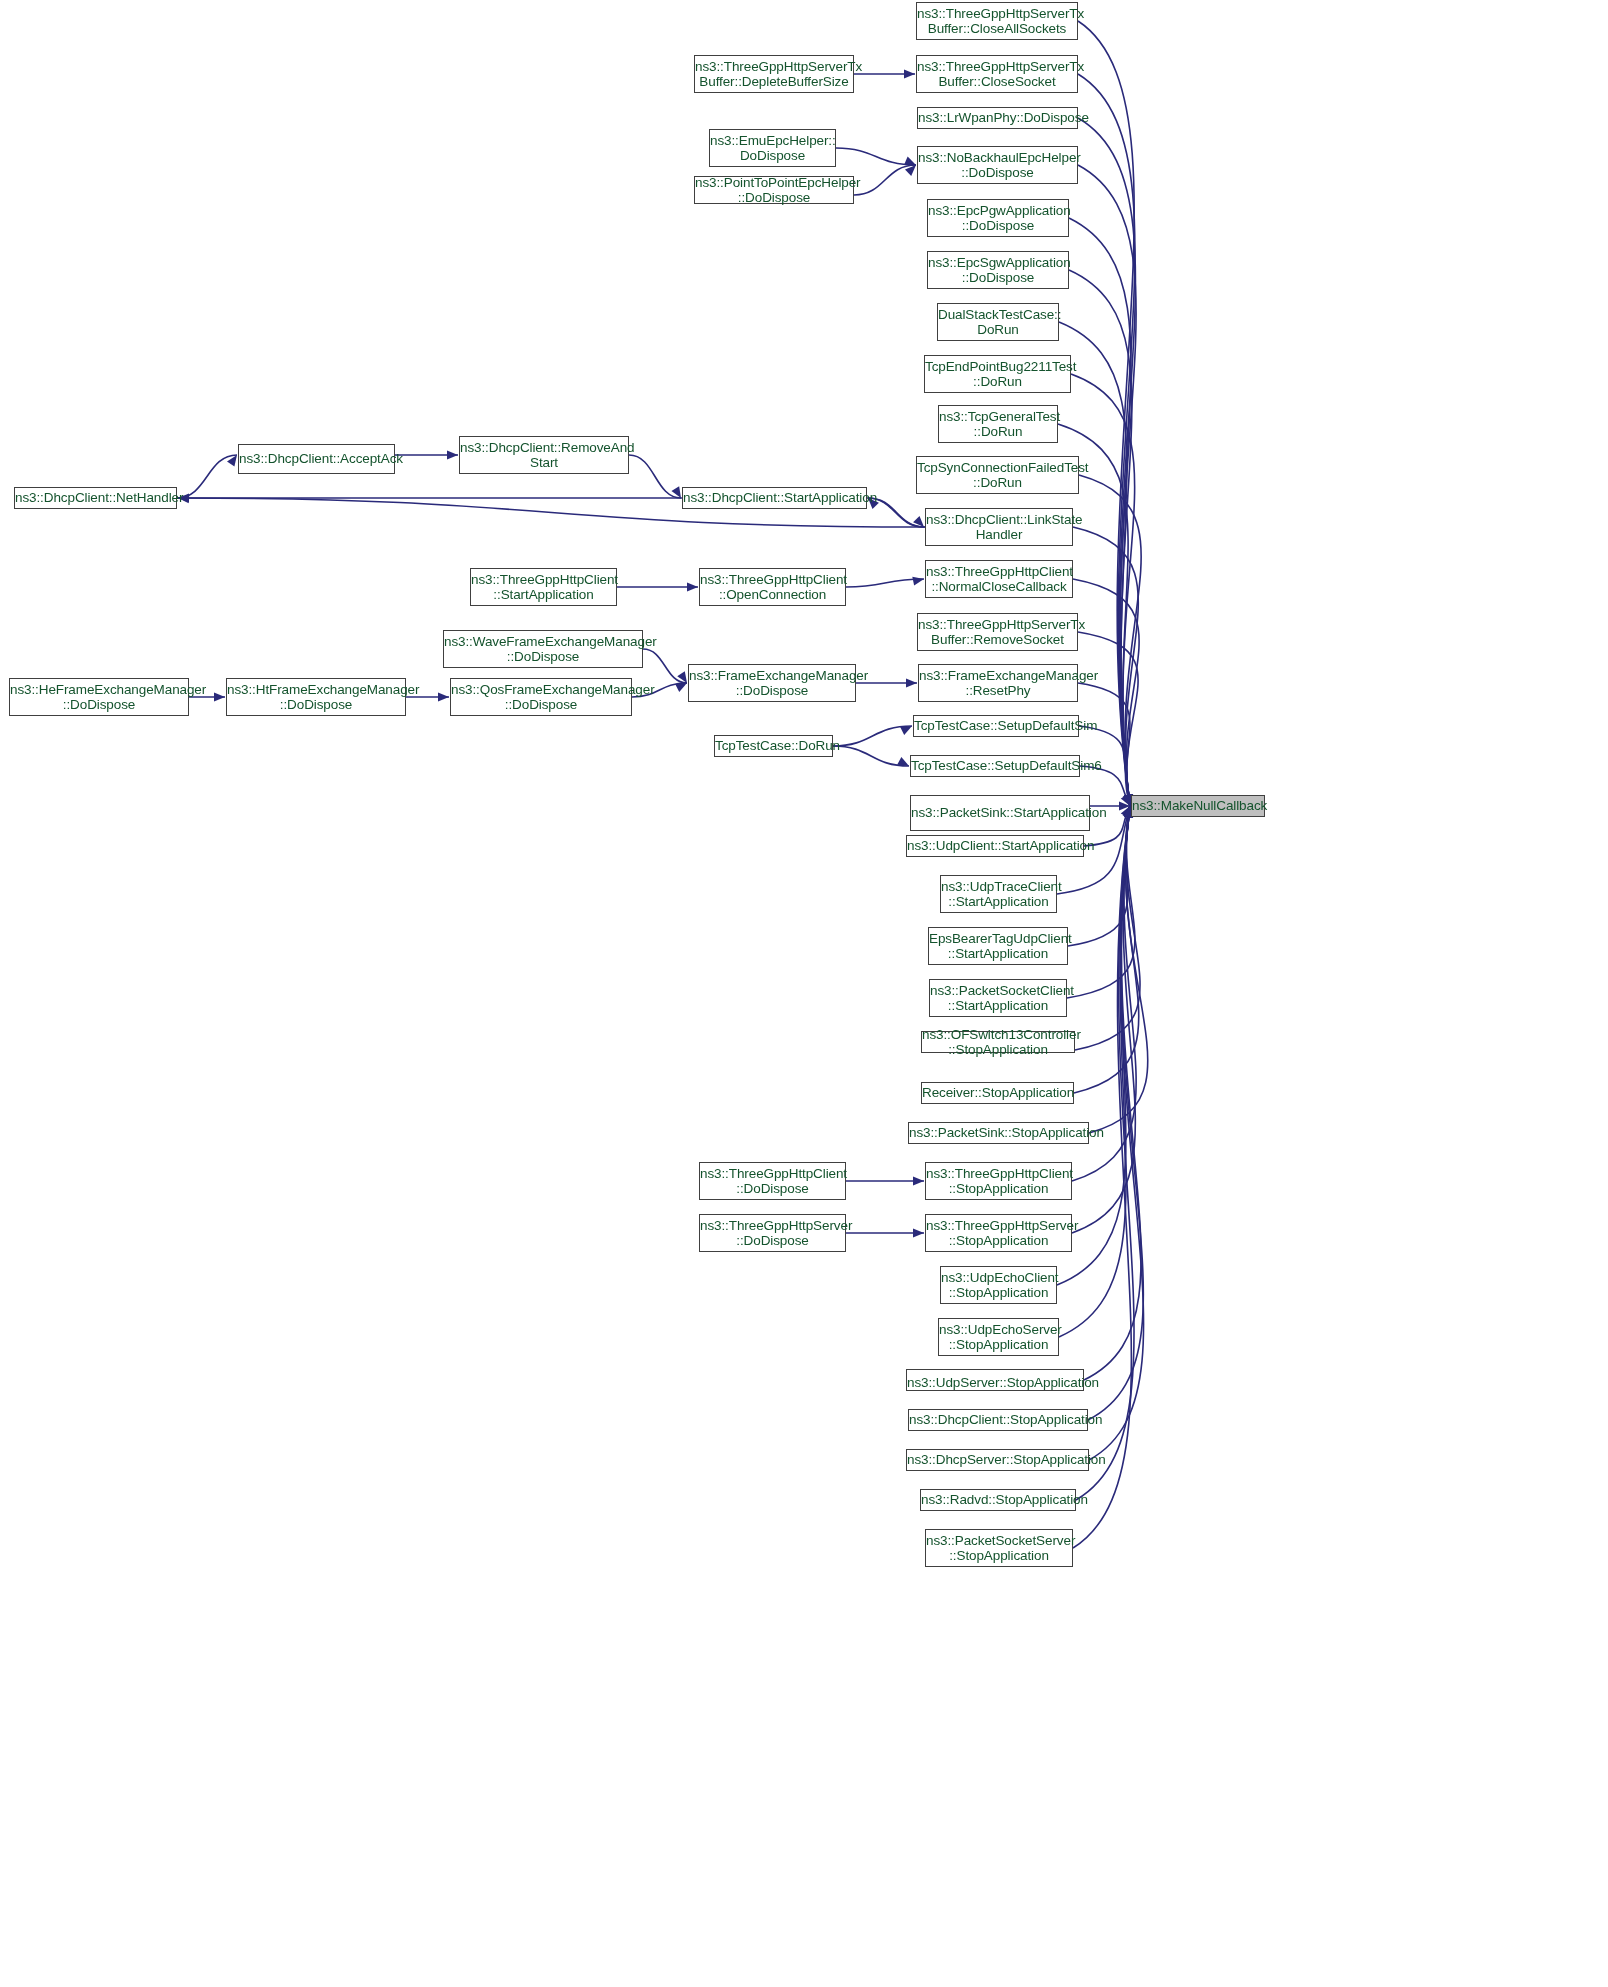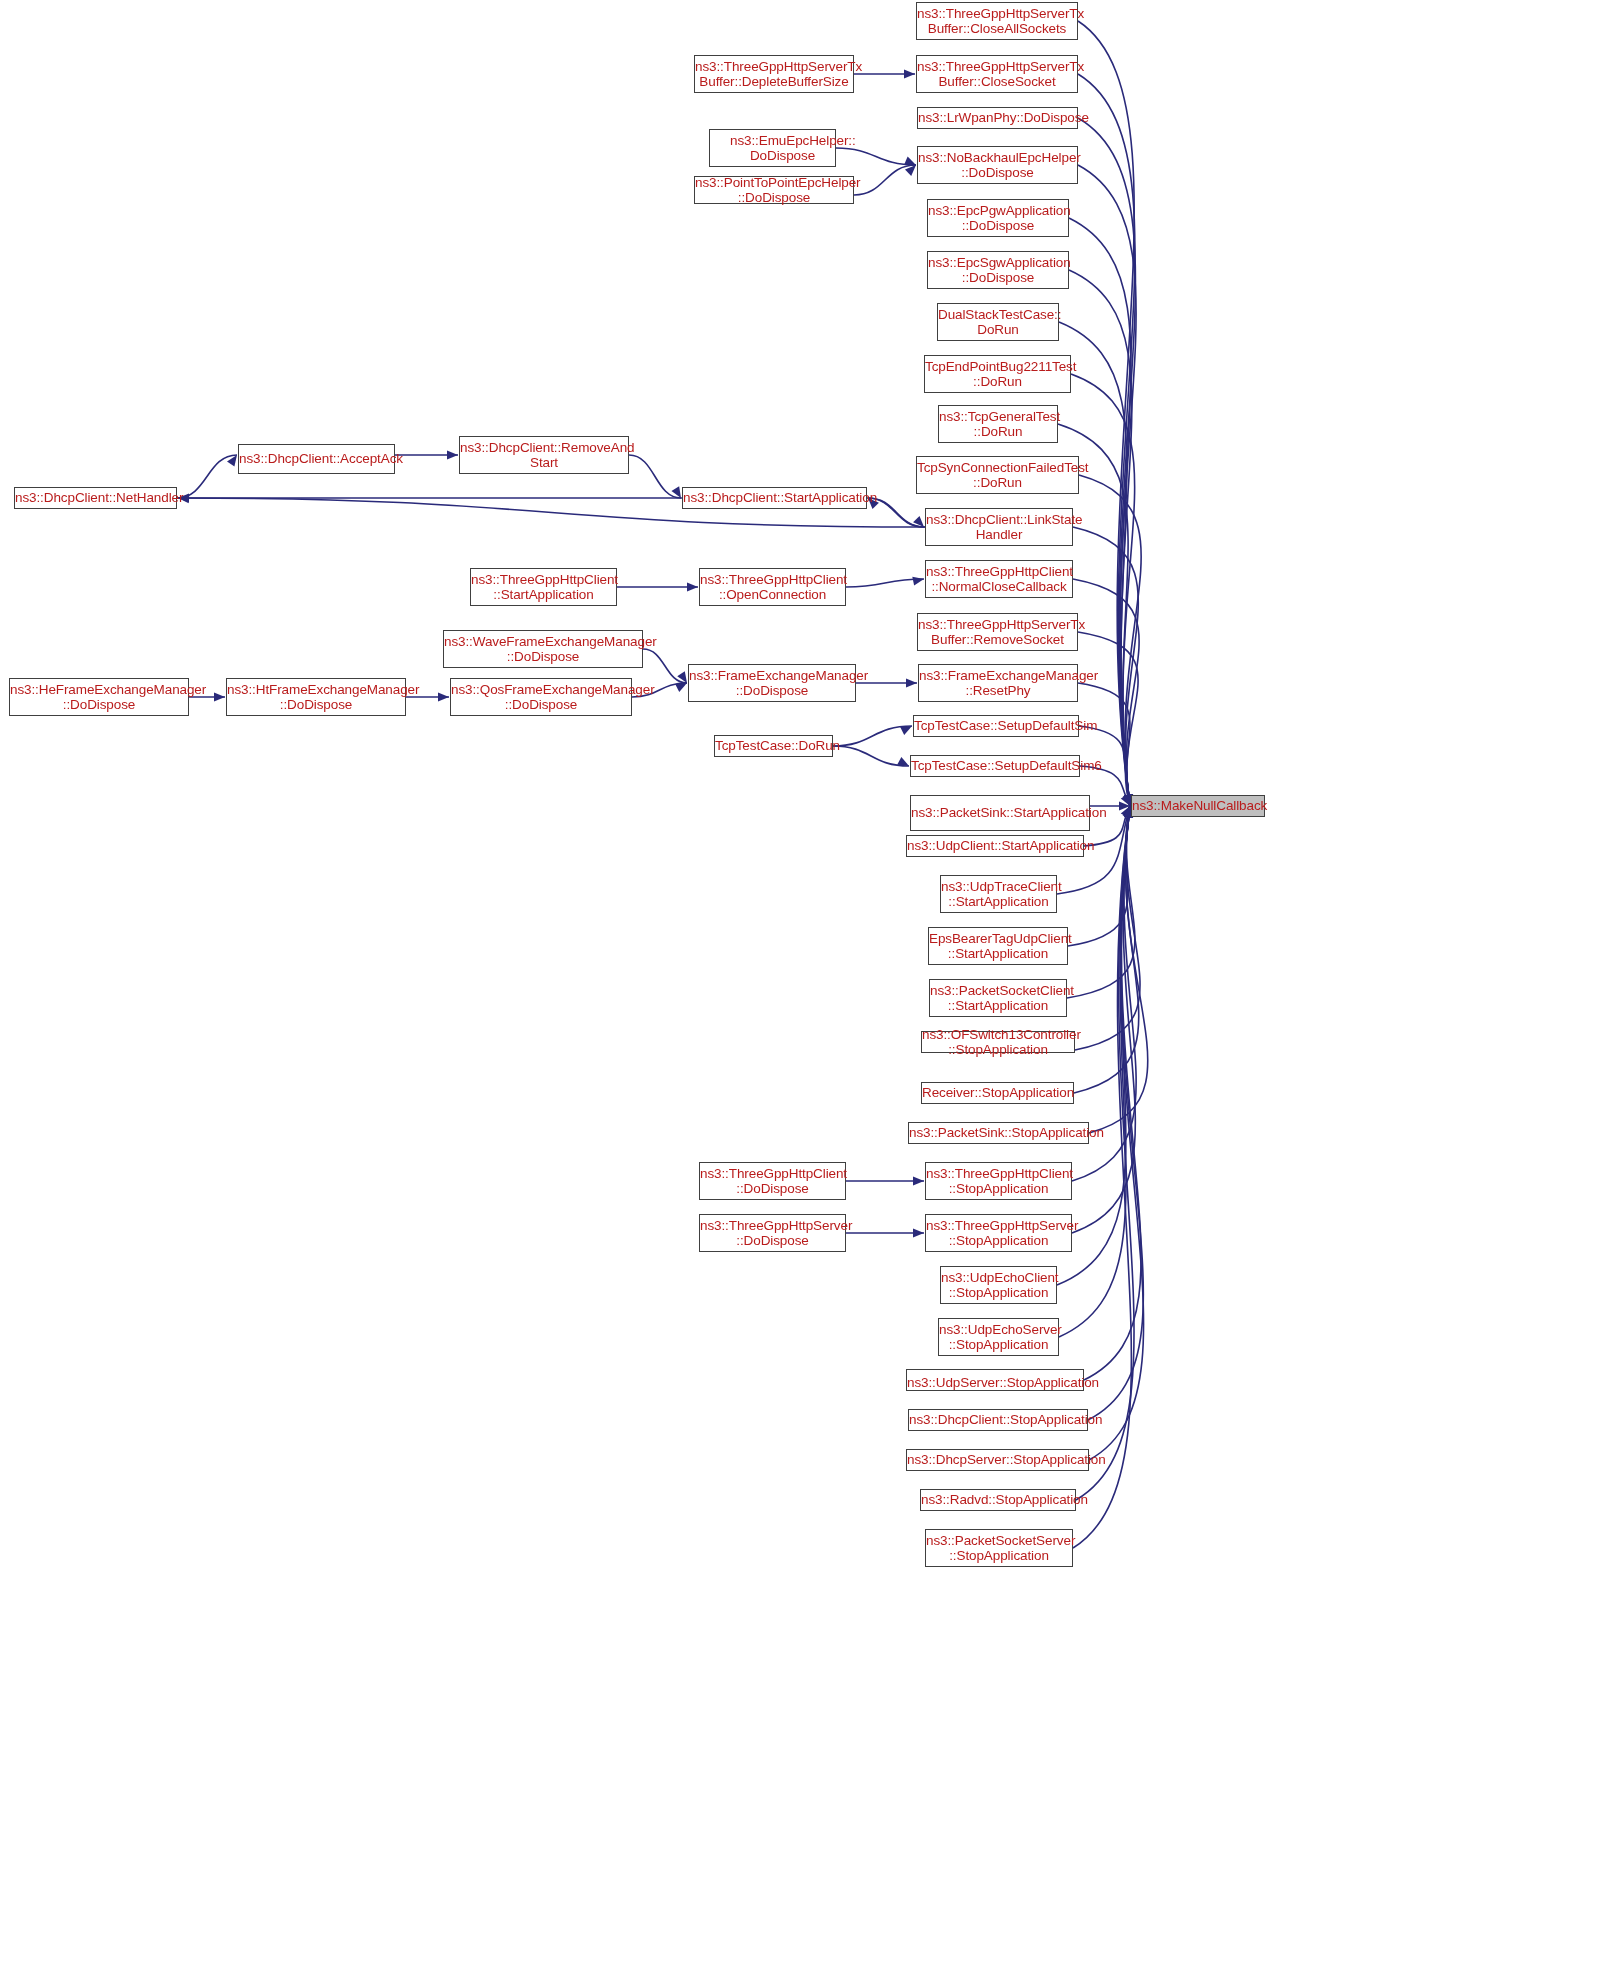--- a/index.html
+++ b/index.html
@@ -5,21 +5,21 @@
 <style>
   html,body{margin:0;padding:0;background:#ffffff;}
   body{font-family:"Liberation Sans", sans-serif;}
   #graph{position:relative;width:1608px;height:1987px;background:#fff;overflow:hidden;}
   svg.edges{position:absolute;left:0;top:0;width:1608px;height:1987px;pointer-events:none;}
   .node{
     position:absolute;
     box-sizing:border-box;
     border:1px solid #404040;
     background:#ffffff;
-    color:#b91c1c;
+    color:#14532d;
     font-size:13.5px;
     line-height:15.5px;
     text-align:center;
     display:flex;
     align-items:center;
     justify-content:center;
     white-space:pre-line;
     letter-spacing:-0.1px;
     cursor:pointer;
   }
@@ -145,21 +145,21 @@
       <polygon points="1130.00,806.00 1123.99,816.25 1132.90,817.53" fill="#2a2a7a"></polygon>
     </svg>
   <div id="node-layer">
       <div class="node" style="left: 916px; top: 2px; width: 162px; height: 38px;"><span>ns3::ThreeGppHttpServerTx
 Buffer::CloseAllSockets</span></div>
       <div class="node" style="left: 694px; top: 55px; width: 160px; height: 38px;"><span>ns3::ThreeGppHttpServerTx
 Buffer::DepleteBufferSize</span></div>
       <div class="node" style="left: 916px; top: 55px; width: 162px; height: 38px;"><span>ns3::ThreeGppHttpServerTx
 Buffer::CloseSocket</span></div>
       <div class="node" style="left: 917px; top: 107px; width: 161px; height: 22px;"><span>ns3::LrWpanPhy::DoDispose</span></div>
-      <div class="node" style="left: 709px; top: 129px; width: 127px; height: 38px; padding-left: 20px;"><span>ns3::EmuEpcHelper::
+      <div class="node" style="left: 709px; top: 129px; width: 127px; height: 38px;"><span>ns3::EmuEpcHelper::
 DoDispose</span></div>
       <div class="node" style="left: 917px; top: 146px; width: 161px; height: 38px;"><span>ns3::NoBackhaulEpcHelper
 ::DoDispose</span></div>
       <div class="node" style="left: 694px; top: 176px; width: 160px; height: 28px;"><span>ns3::PointToPointEpcHelper
 ::DoDispose</span></div>
       <div class="node" style="left: 927px; top: 199px; width: 142px; height: 38px;"><span>ns3::EpcPgwApplication
 ::DoDispose</span></div>
       <div class="node" style="left: 927px; top: 251px; width: 142px; height: 38px;"><span>ns3::EpcSgwApplication
 ::DoDispose</span></div>
       <div class="node" style="left: 937px; top: 303px; width: 122px; height: 38px;"><span>DualStackTestCase::

